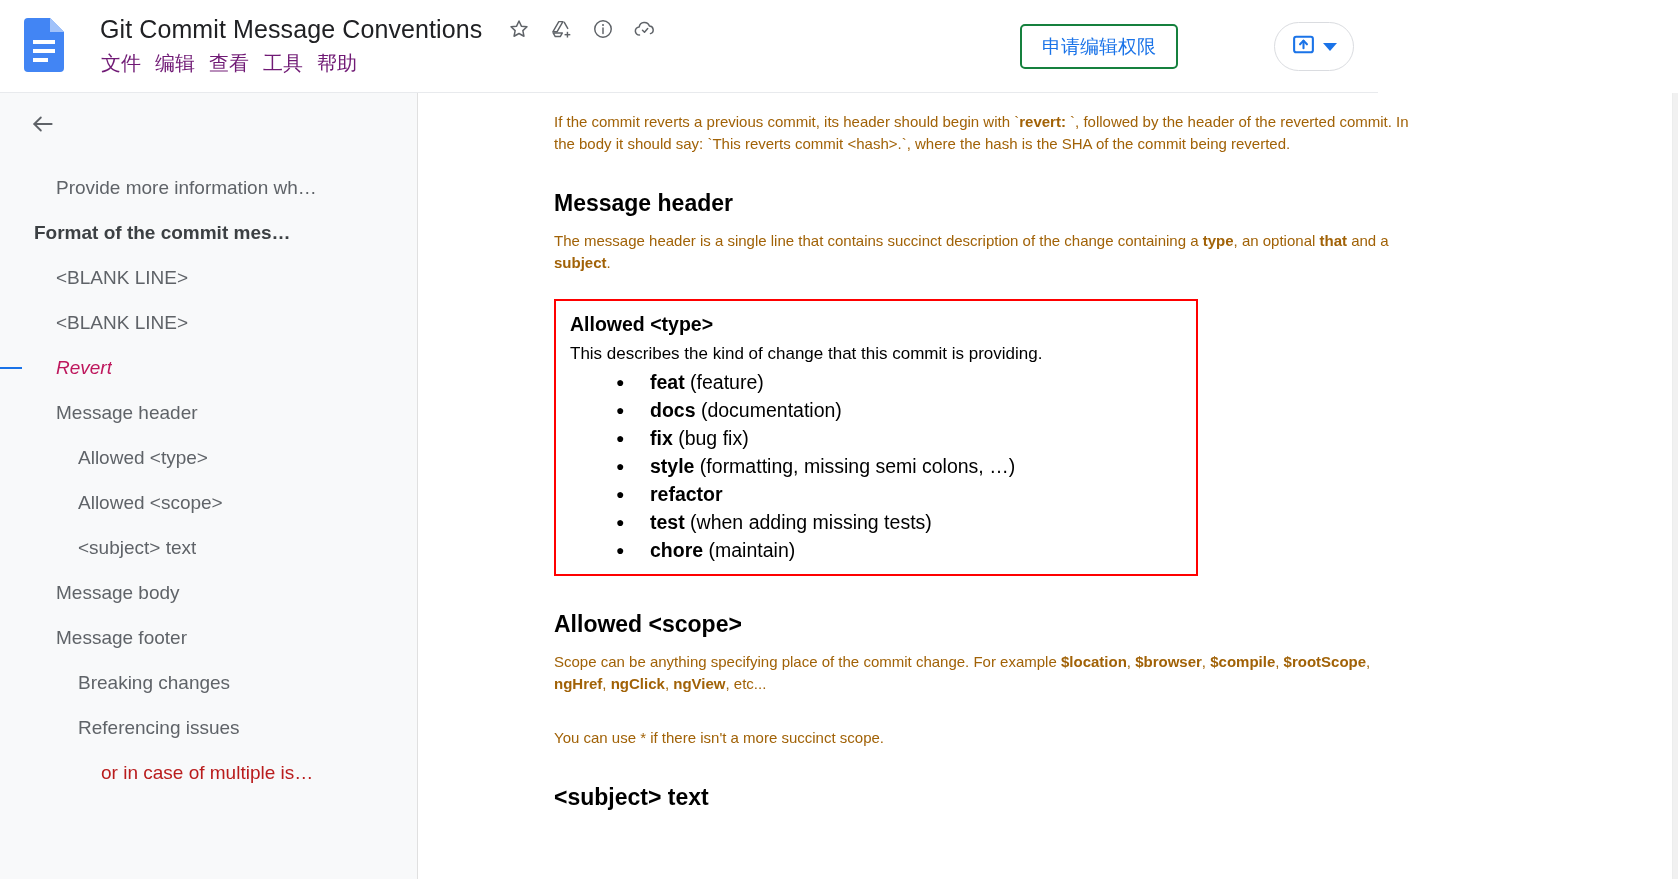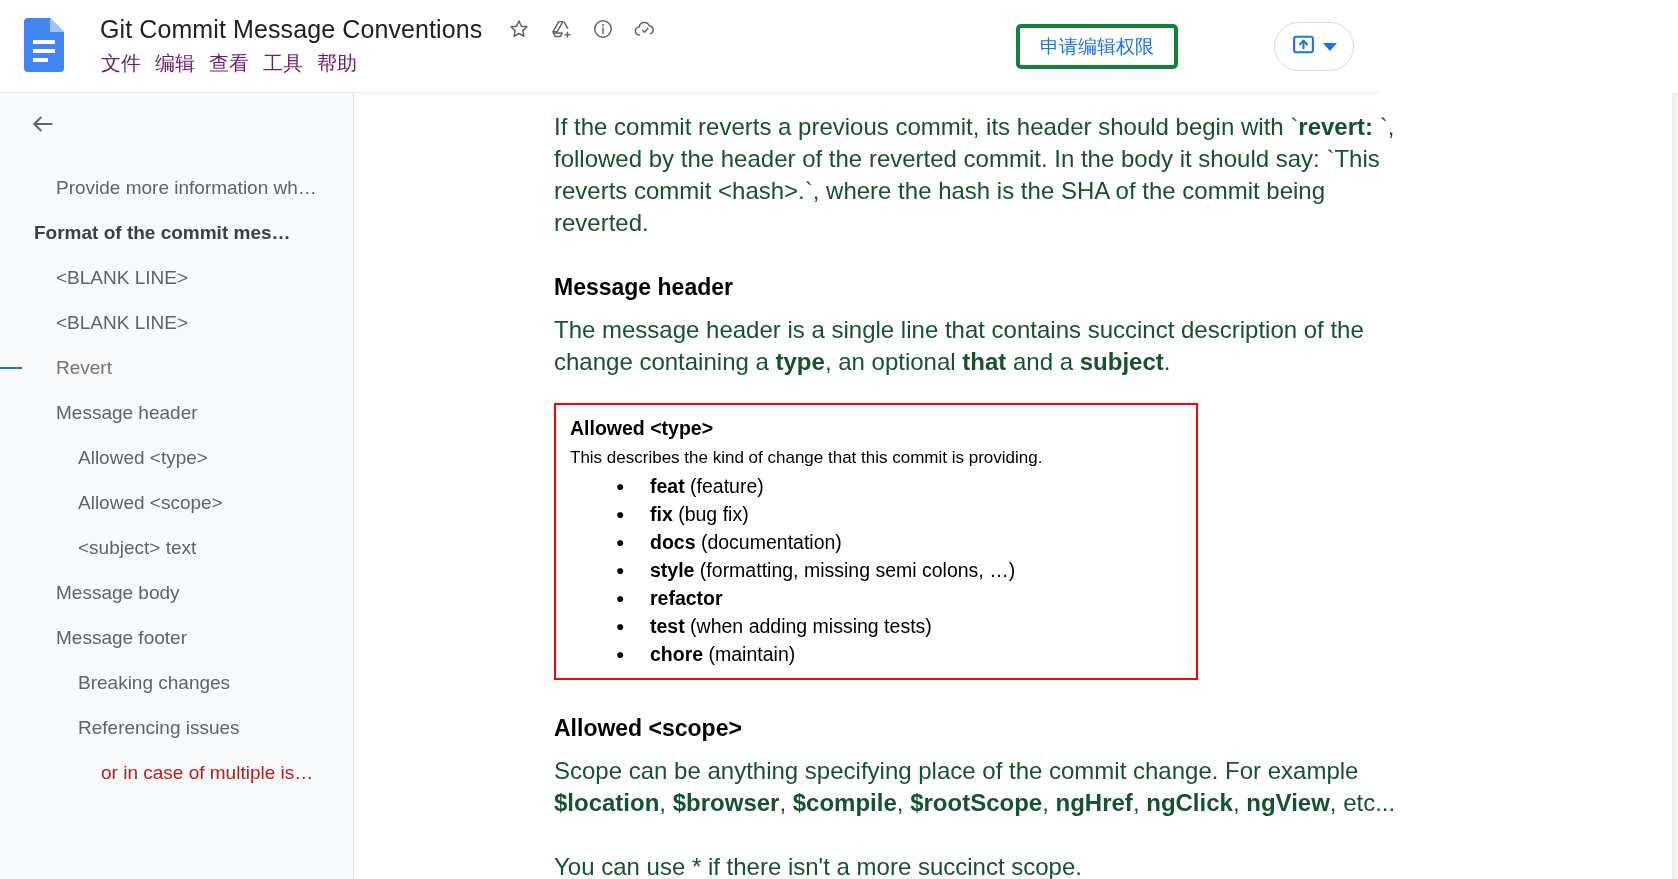--- a/index.html
+++ b/index.html
@@ -40,21 +40,21 @@
     display: flex; gap: 0px; margin-top: 2px; margin-left: -6px;
   }
   .menu-item {
     font-size: 20px; color: #701a75; padding: 2px 7px;
     border-radius: 4px; cursor: pointer; line-height: 26px;
   }
 
   .request-access {
     position: absolute; right: 200px; top: 24px;
     height: 45px; min-width: 143px; padding: 0 20px;
-    border: 4px solid #15803d; border-radius: 5px;
+    border: 2px solid #15803d; border-radius: 5px;
     background: #fff; color: #1a73e8; font-size: 19px;
     display: flex; align-items: center; justify-content: center;
     cursor: pointer; white-space: nowrap;
   }
   .share-pill {
     position: absolute; right: 24px; top: 22px;
     width: 80px; height: 49px;
     border: 1px solid #dadce0; border-radius: 26px;
     background: #fff; display: flex; align-items: center;
     justify-content: center; gap: 7px; cursor: pointer;
@@ -62,21 +62,21 @@
   .caret-down {
     width: 0; height: 0;
     border-left: 7px solid transparent;
     border-right: 7px solid transparent;
     border-top: 8px solid #1a73e8;
   }
 
   
   .sidebar {
     position: absolute; left: 0; top: 93px;
-    width: 354px; height: 786px;
+    width: 418px; height: 786px;
     background: #f8f9fa;
     border-right: 1px solid #e0e0e0;
     overflow: hidden;
   }
   .sidebar-header {
     height: 62px; display: flex; align-items: center;
     padding-left: 26px;
   }
   .back-arrow {
     width: 34px; height: 34px; color: #5f6368; cursor: pointer;
@@ -88,40 +88,40 @@
     height: 45px; cursor: pointer;
   }
   .outline-label {
     font-size: 19px; color: #5f6368; white-space: nowrap;
     overflow: hidden; text-overflow: ellipsis;
   }
   .lvl-0 { padding-left: 34px; font-weight: 700; color: #3c4043; }
   .lvl-1 { padding-left: 56px; }
   .lvl-2 { padding-left: 78px; }
   .lvl-3 { padding-left: 101px; }
-  .outline-row.active .outline-label { color: #737373; }
+  .outline-row.active .outline-label { color: #be185d; font-style: italic; }
   .active-dash {
     position: absolute; left: 0px; top: 50%;
     width: 22px; height: 2px; background: #1a73e8;
     transform: translateY(-50%);
   }
   .faded .outline-label { color: #b91c1c; }
 
   
   .doc-scroll {
     position: absolute; left: 419px; top: 93px;
     width: 1259px; height: 786px;
     background: #ffffff; overflow: hidden;
   }
   .page {
     position: relative;
     padding: 18px 0 0 135px;
   }
   .doc-p {
-    font-size: 24px; line-height: 32px; color: #14532d;
+    font-size: 15px; line-height: 22px; color: #a16207;
     max-width: 866px; margin: 0 0 0 0;
   }
   .h3 {
     font-size: 23px; font-weight: 700; color: #000;
     margin: 33px 0 12px 0; line-height: 30px;
   }
   .gap-lg { height: 32px; }
   b { font-weight: 700; }
 
   .redbox {
@@ -298,22 +298,22 @@
 
       <h3 class="h3">Message header</h3>
 
       <p class="doc-p"><span>The message header is a single line that contains succinct description of the change containing a </span><b>type</b><span>, an optional </span><b>that</b><span> and a </span><b>subject</b><span>.</span></p>
 
       <div class="redbox">
         <div class="box-title">Allowed &lt;type&gt;</div>
         <div class="box-desc">This describes the kind of change that this commit is providing.</div>
         <ul class="types" id="type-list">
             <li><b>feat</b><span> (feature)</span></li>
+            <li><b>docs</b><span> (documentation)</span></li>
             <li><b>fix</b><span> (bug fix)</span></li>
-            <li><b>docs</b><span> (documentation)</span></li>
             <li><b>style</b><span> (formatting, missing semi colons, …)</span></li>
             <li><b>refactor</b><span></span></li>
             <li><b>test</b><span> (when adding missing tests)</span></li>
             <li><b>chore</b><span> (maintain)</span></li>
           </ul>
       </div>
 
       <h3 class="h3">Allowed &lt;scope&gt;</h3>
 
       <p class="doc-p"><span>Scope can be anything specifying place of the commit change. For example </span><b>$location</b><span>, </span><b>$browser</b><span>, </span><b>$compile</b><span>, </span><b>$rootScope</b><span>, </span><b>ngHref</b><span>, </span><b>ngClick</b><span>, </span><b>ngView</b><span>, etc...</span></p>

